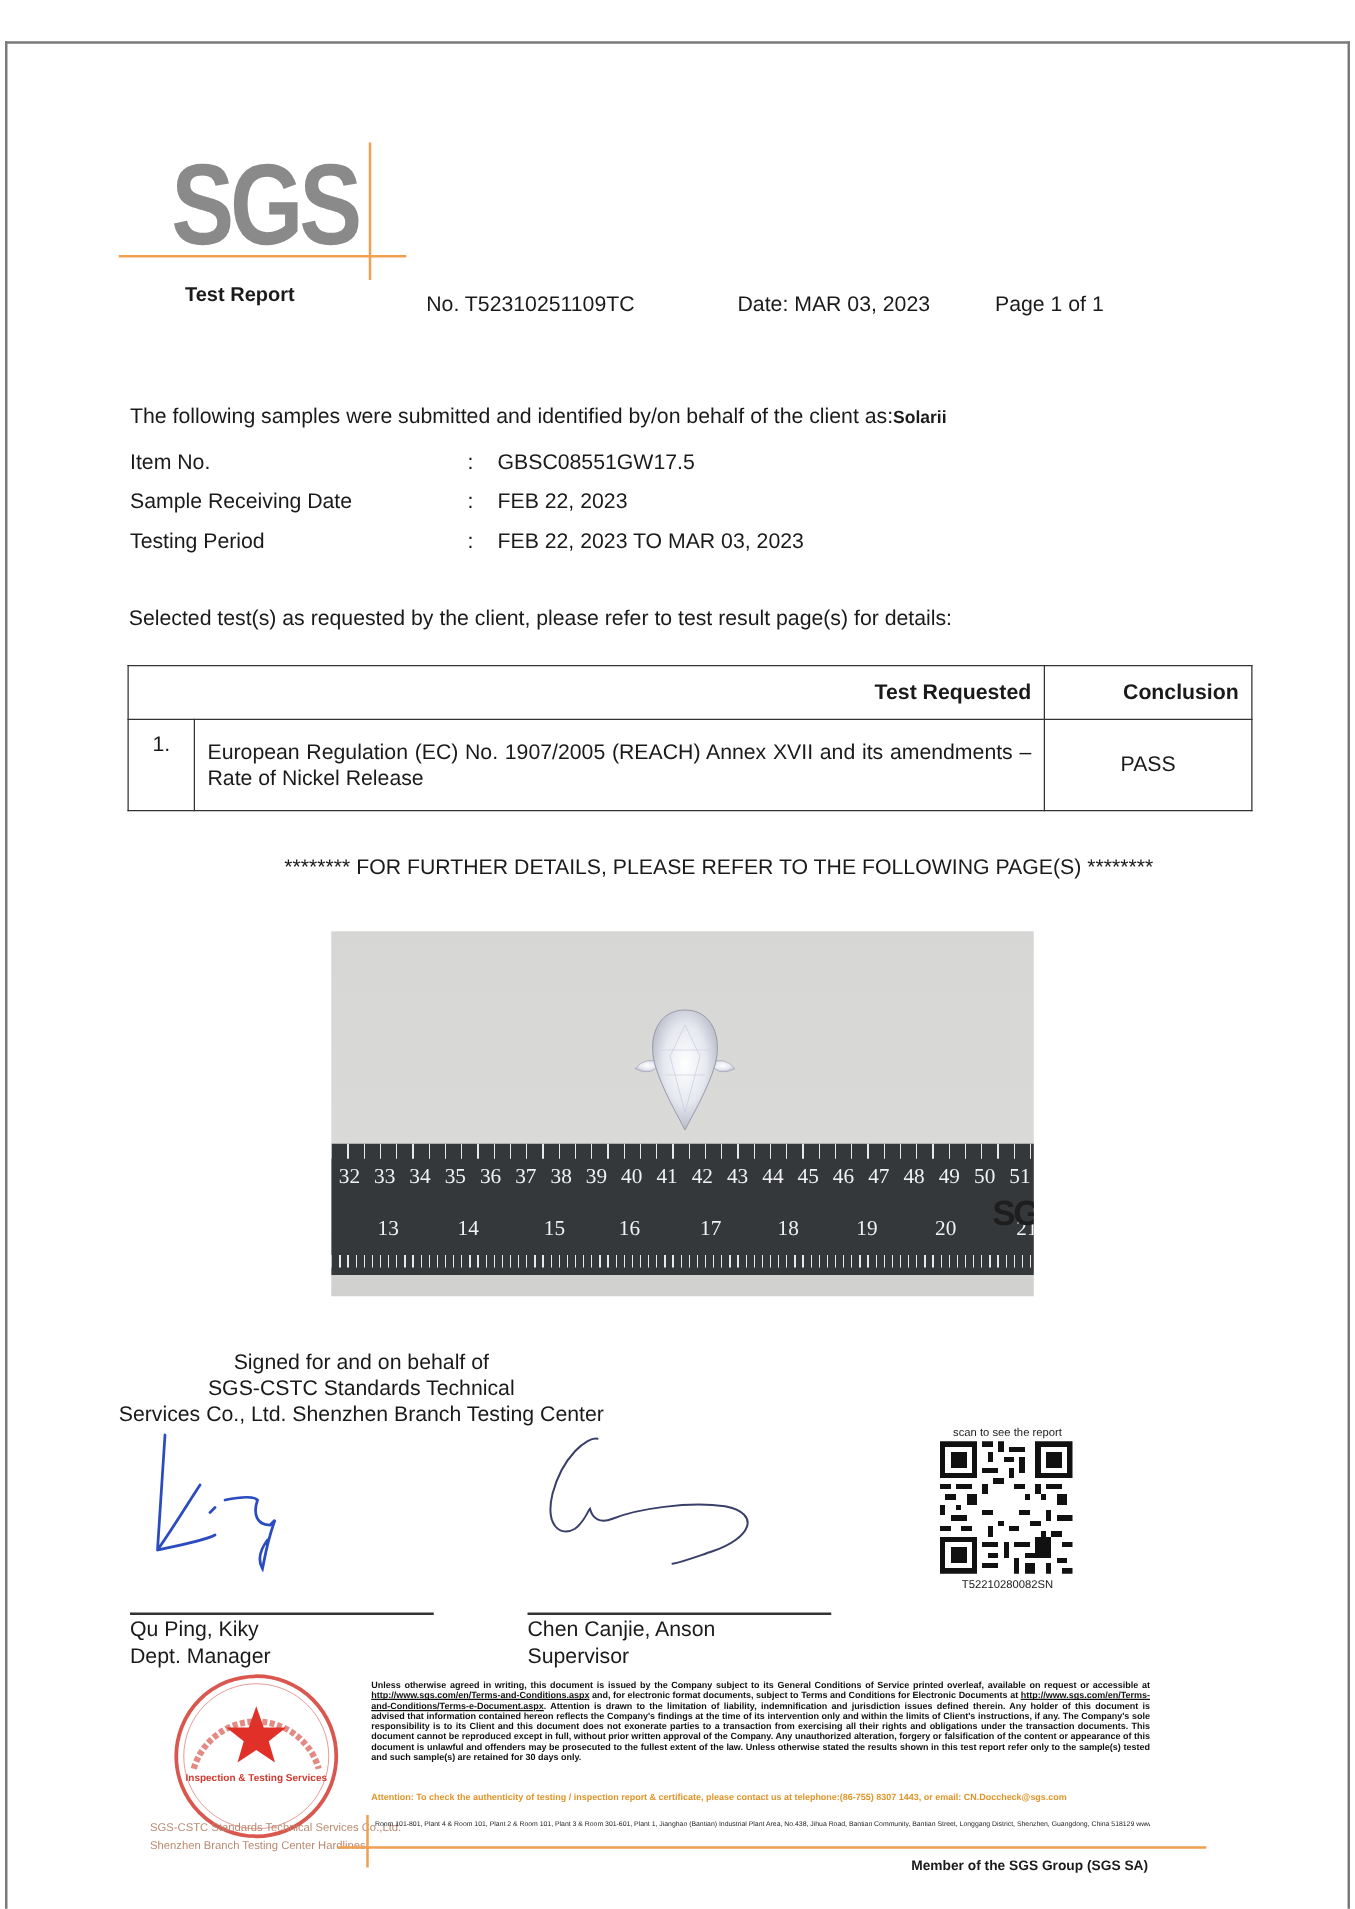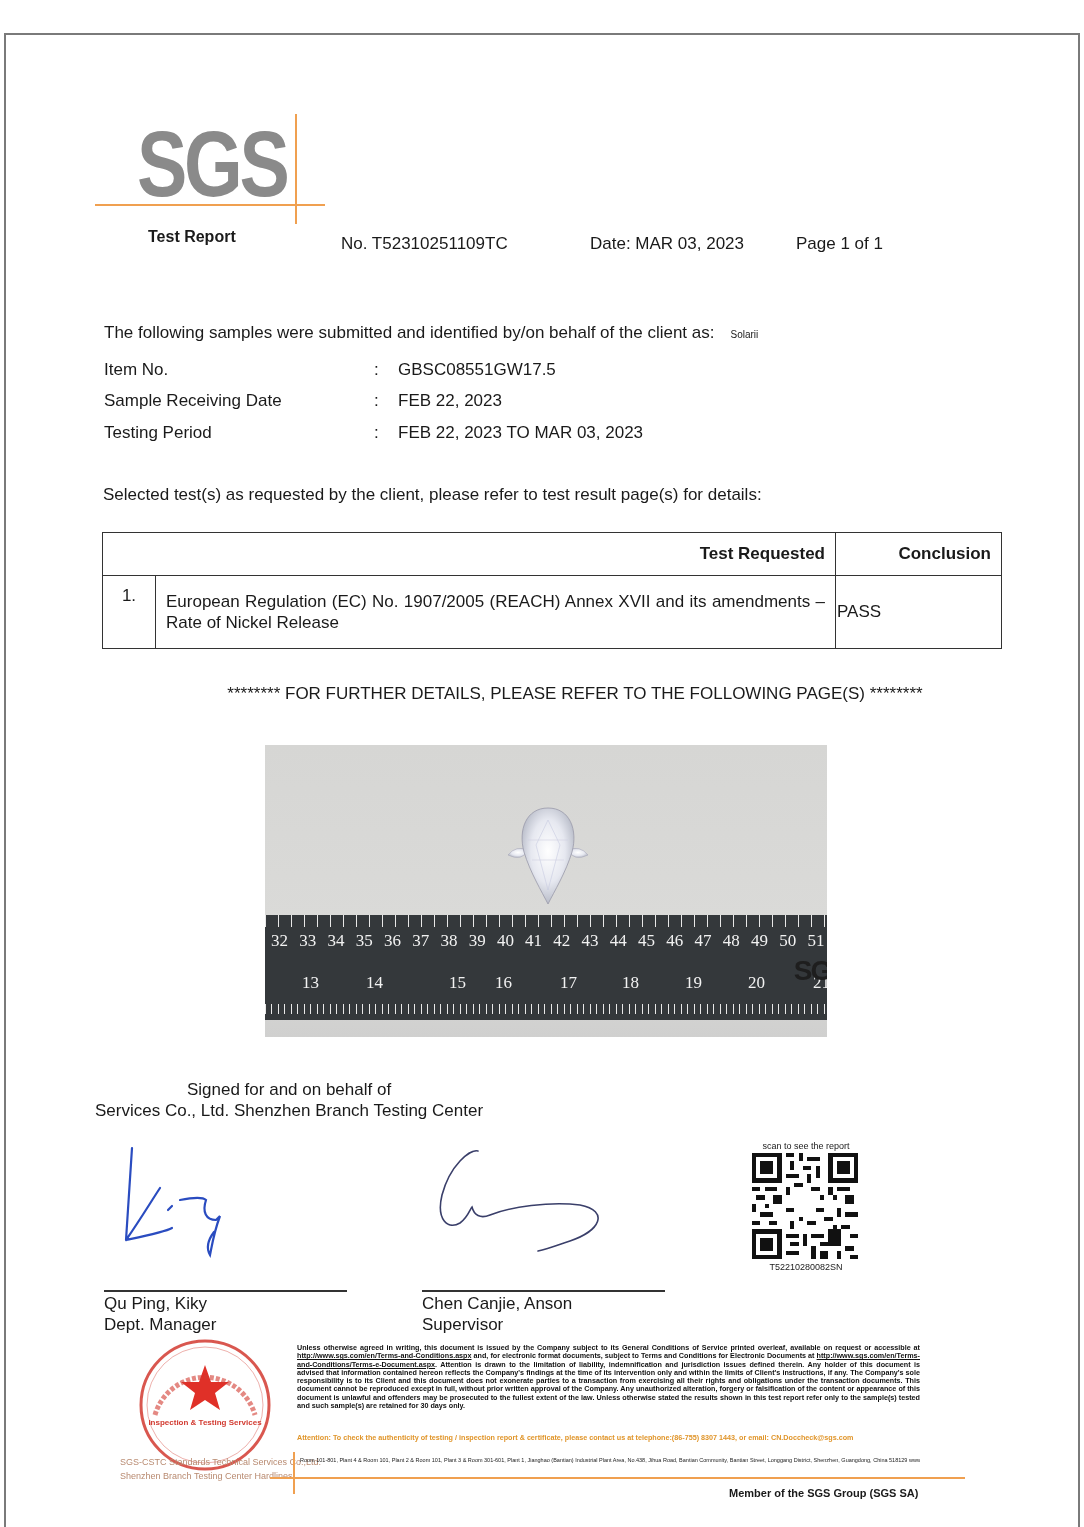--- a/index.html
+++ b/index.html
@@ -7,33 +7,33 @@
     .abs { position: absolute; }
     .frame { left: 4px; top: 33px; width: 1076px; height: 1500px; border-left: 2px solid #7a7a7a; border-top: 2px solid #7a7a7a; border-right: 2px solid #7a7a7a; box-sizing: border-box; }
     .logo-text { left: 137px; top: 118px; font-family: "Liberation Sans", sans-serif; font-weight: 700; font-size: 92px; letter-spacing: -4px; color: #8a8a8a; transform: scaleX(0.82); transform-origin: left top; line-height: 1; }
     .logo-hline { left: 95px; top: 204px; width: 230px; height: 2px; background: #f0a050; }
     .logo-vline { left: 295px; top: 114px; width: 2px; height: 110px; background: #f0a050; }
     .hdr-title { left: 148px; top: 228px; font-size: 16px; font-weight: 700; }
     .hdr-no { left: 341px; top: 234px; font-size: 17px; }
     .hdr-date { left: 590px; top: 234px; font-size: 17px; }
     .hdr-page { left: 796px; top: 234px; font-size: 17px; }
     .intro { left: 104px; top: 323px; font-size: 17px; }
-    .intro .client { font-size: 10px; margin-left: 16px; }
+    .intro .client { font-size: 14px; margin-left: 0; font-weight: bold; }
     .field-label { left: 104px; font-size: 17px; }
     .field-colon { left: 374px; font-size: 17px; }
     .field-value { left: 398px; font-size: 17px; }
     .selected { left: 103px; top: 485px; font-size: 17px; }
     table.tests { position: absolute; left: 102px; top: 532px; width: 900px; border-collapse: collapse; font-size: 17px; }
     table.tests th, table.tests td { border: 1.5px solid #333; }
     table.tests th { height: 42px; font-weight: 700; text-align: right; padding: 0 10px; }
     table.tests th.concl { text-align: right; width: 145px; }
     table.tests td { height: 62px; }
     table.tests td.num { width: 36px; text-align: center; padding: 0 8px; vertical-align: top; padding-top: 10px; }
     table.tests td.desc { text-align: justify; text-align-last: left; padding: 0 10px; line-height: 21px; }
-    table.tests td.res { text-align: left; }
+    table.tests td.res { text-align: center; }
     .further { left: 0; width: 1150px; top: 684px; text-align: center; font-size: 17px; }
     .photo { left: 265px; top: 745px; width: 562px; height: 292px; background: linear-gradient(180deg, #d6d6d4 0%, #dadad8 60%, #d0d0cf 100%); overflow: hidden; }
     .ruler { position: absolute; left: 0; top: 170px; width: 622px; height: 105px; background: #34383b; }
     .ruler-top { position: absolute; left: 0; top: 16px; width: 100%; display: flex; justify-content: space-between; padding: 0 6px; box-sizing: border-box; font-family: "Liberation Serif", serif; font-size: 17px; color: #f2f2f2; }
     .ruler-bot { position: absolute; left: 0; top: 58px; width: 100%; font-family: "Liberation Serif", serif; font-size: 17px; color: #f2f2f2; }
     .ruler-bot span { position: absolute; }
     .ticks-top { position: absolute; left: 0; top: 0; width: 100%; height: 12px; background: repeating-linear-gradient(90deg, #e8e8e8 0 1px, transparent 1px 13px); }
     .ticks-bot { position: absolute; left: 0; bottom: 6px; width: 100%; height: 10px; background: repeating-linear-gradient(90deg, #e8e8e8 0 1px, transparent 1px 6.5px); }
     .ruler-logo { position: absolute; right: 40px; top: 40px; font-weight: 700; font-size: 28px; color: #1e1e1e; letter-spacing: -2px; }
     .ring { position: absolute; left: 233px; top: 55px; width: 100px; height: 110px; }
@@ -144,35 +144,36 @@
       <span>48</span>
       <span>49</span>
       <span>50</span>
       <span>51</span>
       <span>52</span>
       <span>53</span>
     </div>
     <div class="ruler-bot">
       <span style="left:37px">13</span>
       <span style="left:101px">14</span>
-      <span style="left:184px">15</span>
+      <span style="left:170px">15</span>
       <span style="left:230px">16</span>
       <span style="left:295px">17</span>
       <span style="left:357px">18</span>
       <span style="left:420px">19</span>
       <span style="left:483px">20</span>
       <span style="left:548px">21</span>
     </div>
     <div class="ruler-logo">SGS</div>
     <div class="ticks-bot"></div>
   </div>
 </div>
 
 <div class="abs signed">
   <div>Signed for and on behalf of</div>
+  <div>SGS-CSTC Standards Technical</div>
   <div>Services Co., Ltd. Shenzhen Branch Testing Center</div>
 </div>
 
 <svg class="abs sig1" viewBox="0 0 130 120">
   <path d="M22 8 C20 40 18 70 16 100 M16 100 C30 80 42 60 50 48 M16 100 C35 96 55 92 62 88 M58 70 L62 66 M70 60 C80 58 92 56 96 60 C92 72 96 80 106 80 L110 76 C104 92 102 105 100 115 C96 108 98 100 104 92" fill="none" stroke="#2a4cc0" stroke-width="2.2" stroke-linecap="round"></path>
 </svg>
 
 <svg class="abs sig2" viewBox="0 0 190 110">
   <path d="M48 6 C40 4 20 20 12 50 C6 75 18 85 30 78 C38 72 40 64 42 62 C44 70 50 74 60 70 C80 62 120 56 150 60 C180 66 170 86 140 96 C128 100 118 104 108 106" fill="none" stroke="#3a3f6a" stroke-width="1.6" stroke-linecap="round"></path>
 </svg>

